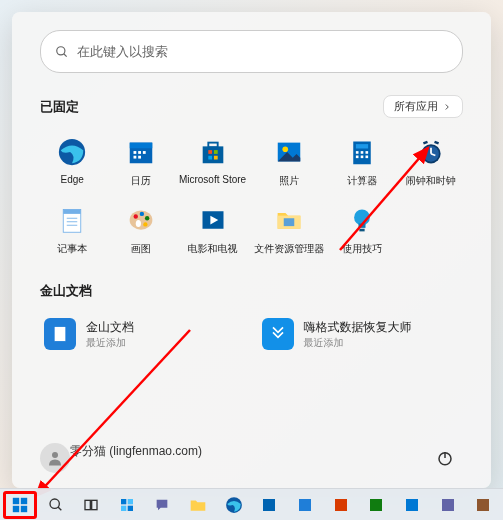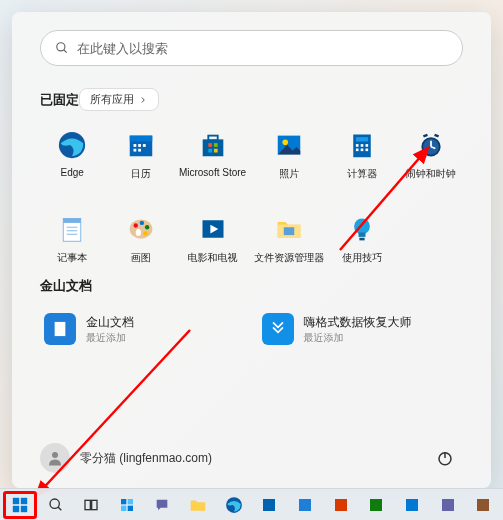--- a/index.html
+++ b/index.html
@@ -1,37 +1,37 @@
 <!DOCTYPE html>
 <html><head>
 <meta charset="utf-8">
 <style>
 *{margin:0;padding:0;box-sizing:border-box;font-family:"Microsoft YaHei","Segoe UI",sans-serif;}
 body{width:503px;height:520px;background:linear-gradient(135deg,#e8f0f5 0%,#f5ede5 50%,#e0ebf0 100%);overflow:hidden;position:relative;}
 .start-menu{position:absolute;top:12px;left:12px;right:12px;bottom:32px;background:rgba(245,245,245,0.9);border-radius:8px;box-shadow:0 8px 32px rgba(0,0,0,0.15);padding:18px 28px 12px 28px;display:flex;flex-direction:column;}
-.search-bar{display:flex;align-items:center;background:#fff;border:1px solid #ccc;border-radius:20px;height:36px;padding:0 14px;margin-bottom:22px;}
+.search-bar{display:flex;align-items:center;background:#fff;border:1px solid #ccc;border-radius:20px;height:43px;padding:0 14px;margin-bottom:22px;}
 .search-bar svg{flex-shrink:0;margin-right:8px;}
 .search-bar input{flex:1;border:none;outline:none;background:transparent;font-size:13px;color:#333;}
 .search-bar input::placeholder{color:#666;}
-.section-header{display:flex;justify-content:flex-start;align-items:center;margin-bottom:14px;}
+.section-header{display:flex;justify-content:space-between;align-items:center;margin-bottom:14px;}
 .section-title{font-size:13px;font-weight:600;color:#222;}
 .pill-btn{display:flex;align-items:center;gap:4px;background:#fff;border:1px solid #ddd;border-radius:8px;padding:3px 10px;font-size:11px;color:#333;cursor:pointer;}
 .pill-btn svg{flex-shrink:0;}
-.grid{display:grid;grid-template-columns:repeat(6,1fr);gap:24px 4px;margin-bottom:8px;}
+.grid{display:grid;grid-template-columns:repeat(6,1fr);gap:8px 4px;margin-bottom:22px;}
 .app-tile{display:flex;flex-direction:column;align-items:center;padding:4px 2px;border-radius:4px;cursor:pointer;}
 .app-tile .icon-wrap{width:32px;height:32px;display:flex;align-items:center;justify-content:center;margin-bottom:6px;}
 .app-tile .label{font-size:10px;color:#222;text-align:center;white-space:nowrap;overflow:hidden;}
 .highlight-red{border:3px solid #f00;}
 .rec-list{display:grid;grid-template-columns:1fr 1fr;gap:12px;}
 .rec-item{display:flex;align-items:center;gap:10px;cursor:pointer;padding:4px;border-radius:4px;}
 .rec-item .ri-icon{width:32px;height:32px;display:flex;align-items:center;justify-content:center;border-radius:6px;}
 .rec-item .ri-text .t1{font-size:12px;color:#222;}
 .rec-item .ri-text .t2{font-size:10px;color:#888;}
 .footer{margin-top:auto;display:flex;justify-content:space-between;align-items:center;padding-top:10px;}
-.user-block{display:flex;align-items:center;gap:10px;cursor:pointer;}
+.user-block{display:flex;cursor:pointer;}
 .avatar{width:30px;height:30px;border-radius:50%;background:#ddd;display:flex;align-items:center;justify-content:center;}
 .user-name{font-size:12px;color:#333;}
 .power-btn{width:36px;height:36px;display:flex;align-items:center;justify-content:center;cursor:pointer;border-radius:4px;}
 .taskbar{position:absolute;bottom:0;left:0;right:0;height:32px;background:rgba(230,235,240,0.95);border-top:1px solid rgba(0,0,0,0.08);display:flex;align-items:center;padding:0 2px;}
 .tb-item{width:34px;height:28px;display:flex;align-items:center;justify-content:center;cursor:pointer;border-radius:3px;margin:0 1px;}
 .tb-start.highlight-red{border:3px solid #f00;}
 .arrow{position:absolute;pointer-events:none;}
 </style>
 </head>
 <body>

